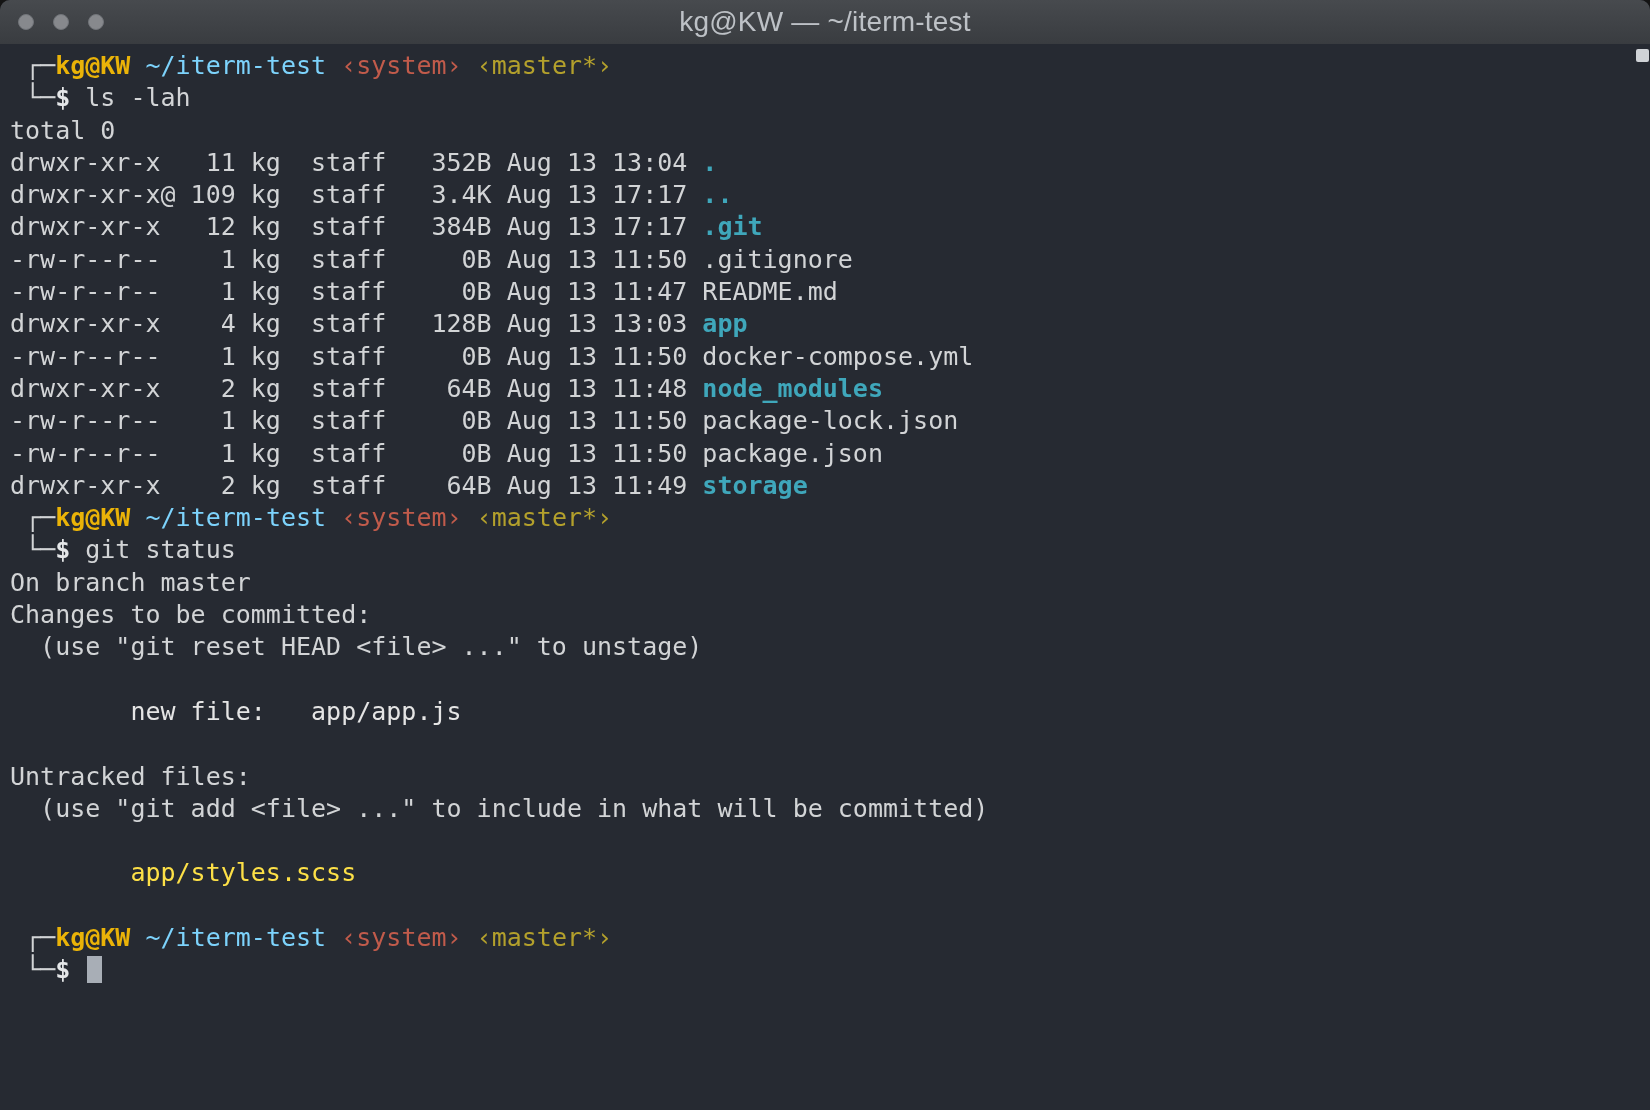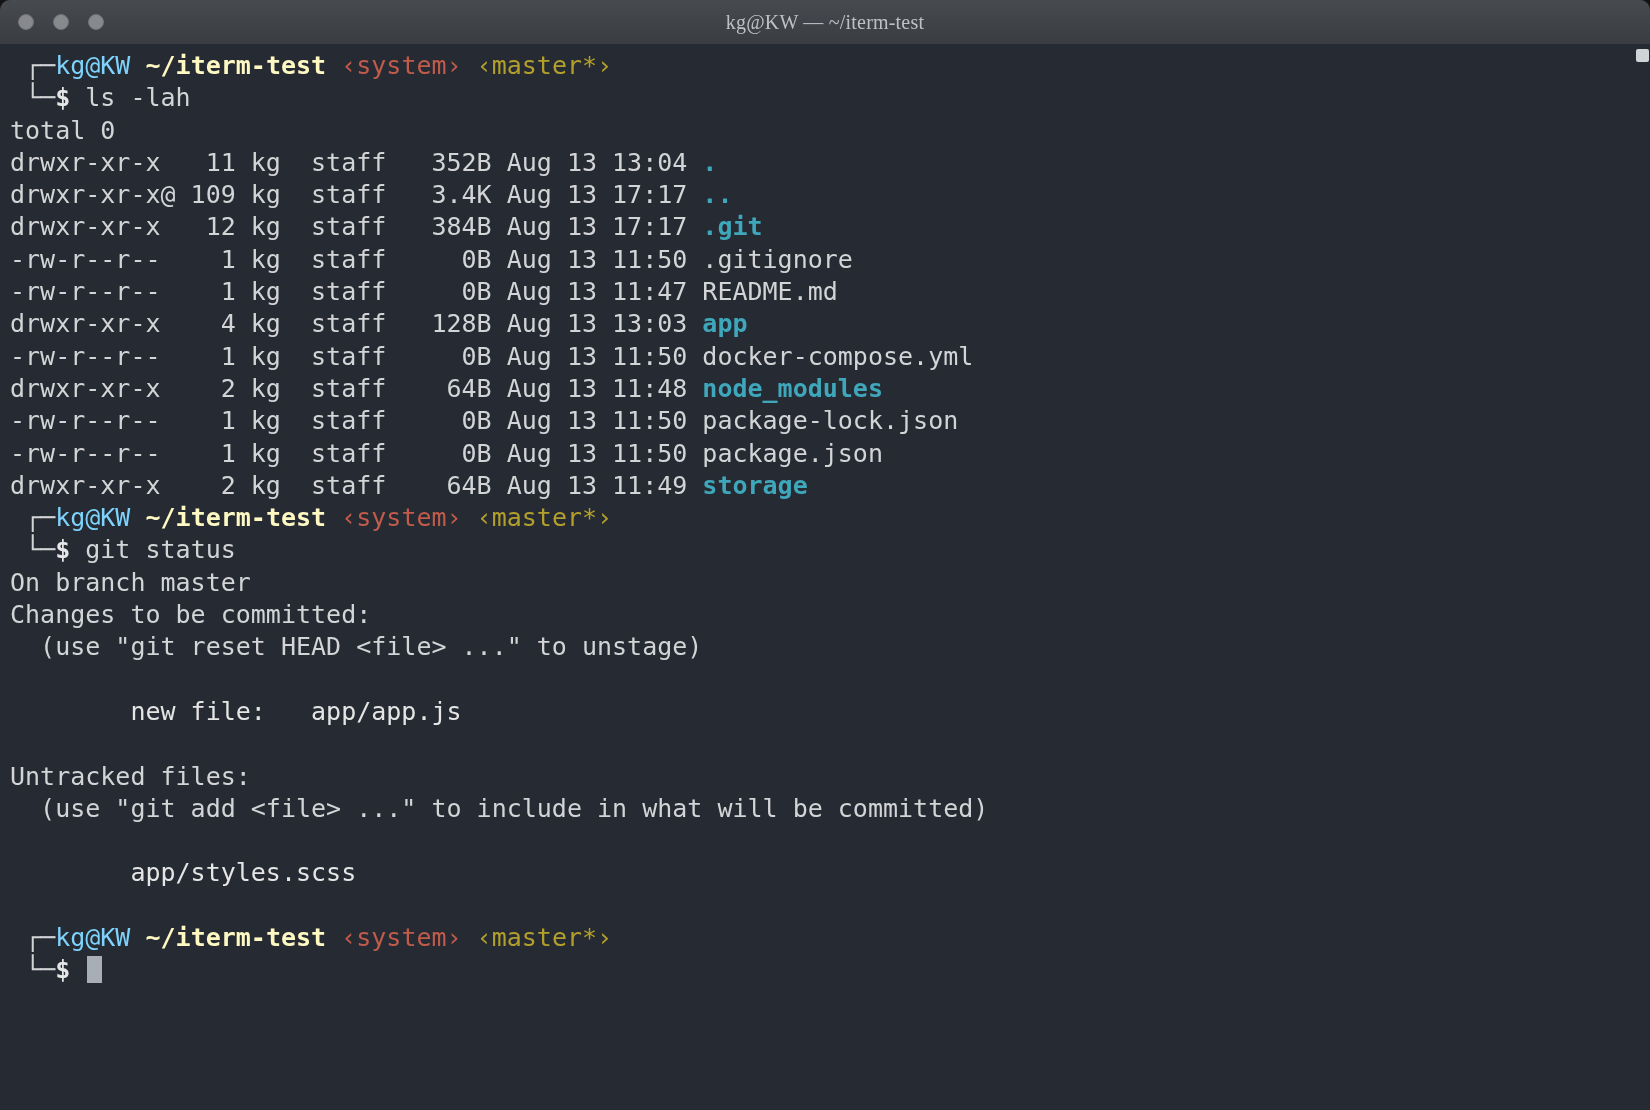--- a/index.html
+++ b/index.html
@@ -26,45 +26,45 @@
   .traffic{
     position:absolute;left:18px;top:0;height:100%;
     display:flex;align-items:center;gap:19px;
   }
   .tl{
     width:16px;height:16px;border-radius:50%;
     background:#87898d;border:1px solid #717479;
     box-sizing:border-box;
   }
   .title{
-    font-family:Liberation Serif, serif;
-    font-size:20px;color:#bdc1c6;letter-spacing:.2px;
+    font-family:Liberation Sans, sans-serif;
+    font-size:28px;color:#bdc1c6;letter-spacing:.2px;
   }
   
   .screen{
     position:absolute;top:44px;left:0;right:0;bottom:0;
     background:#262a32;
   }
   .term{
     margin:0;
     padding:6px 24px 0 10px;
     font-size:25px;
     line-height:32.3px;
     color:#d2d4d6;
   }
   .line{white-space:pre;}
   .fg{color:#d2d4d6;}
   .bold{color:#e4e6e8;font-weight:bold;}
-  .p-green{color:#7dd3fc;font-weight:normal;}
-  .p-blue{color:#fef9c3;font-weight:bold;}
+  .p-green{color:#eab308;font-weight:bold;}
+  .p-blue{color:#7dd3fc;font-weight:normal;}
   .p-red{color:#c15b4b;text-align:center;}
   .p-yellow{color:#b3a02c;}
   .dir{color:#3fa7bb;font-weight:bold;}
   .ok{color:#e5e5e5;}
-  .err{color:#e5e5e5;}
+  .err{color:#fde047;}
   .cursor{
     display:inline-block;
     width:15px;height:27px;
     background:#a8aeb6;
     vertical-align:middle;
     margin-left:2px;
     transform:translateY(-2px);
   }
   
   .scrollbar{position:absolute;top:0;right:0;width:16px;bottom:0;}

